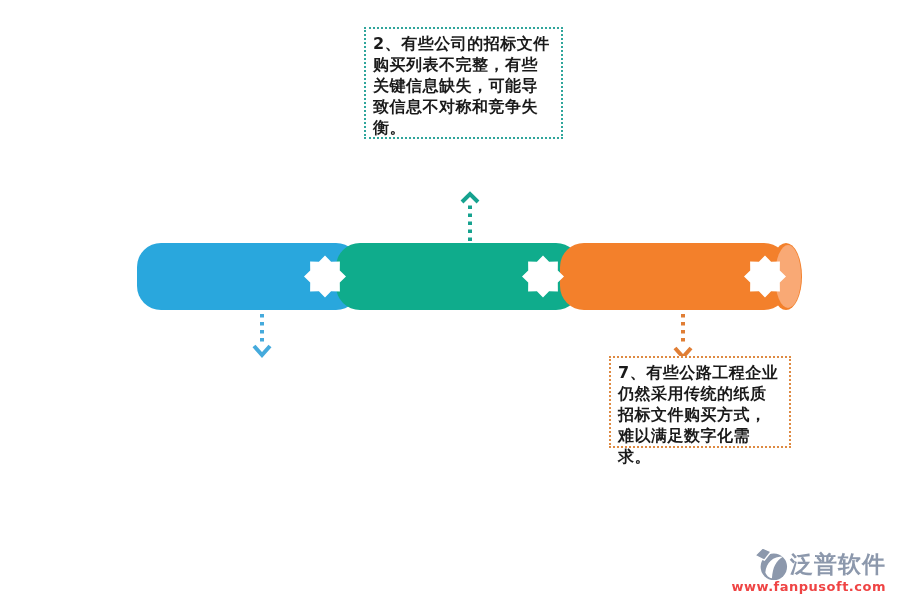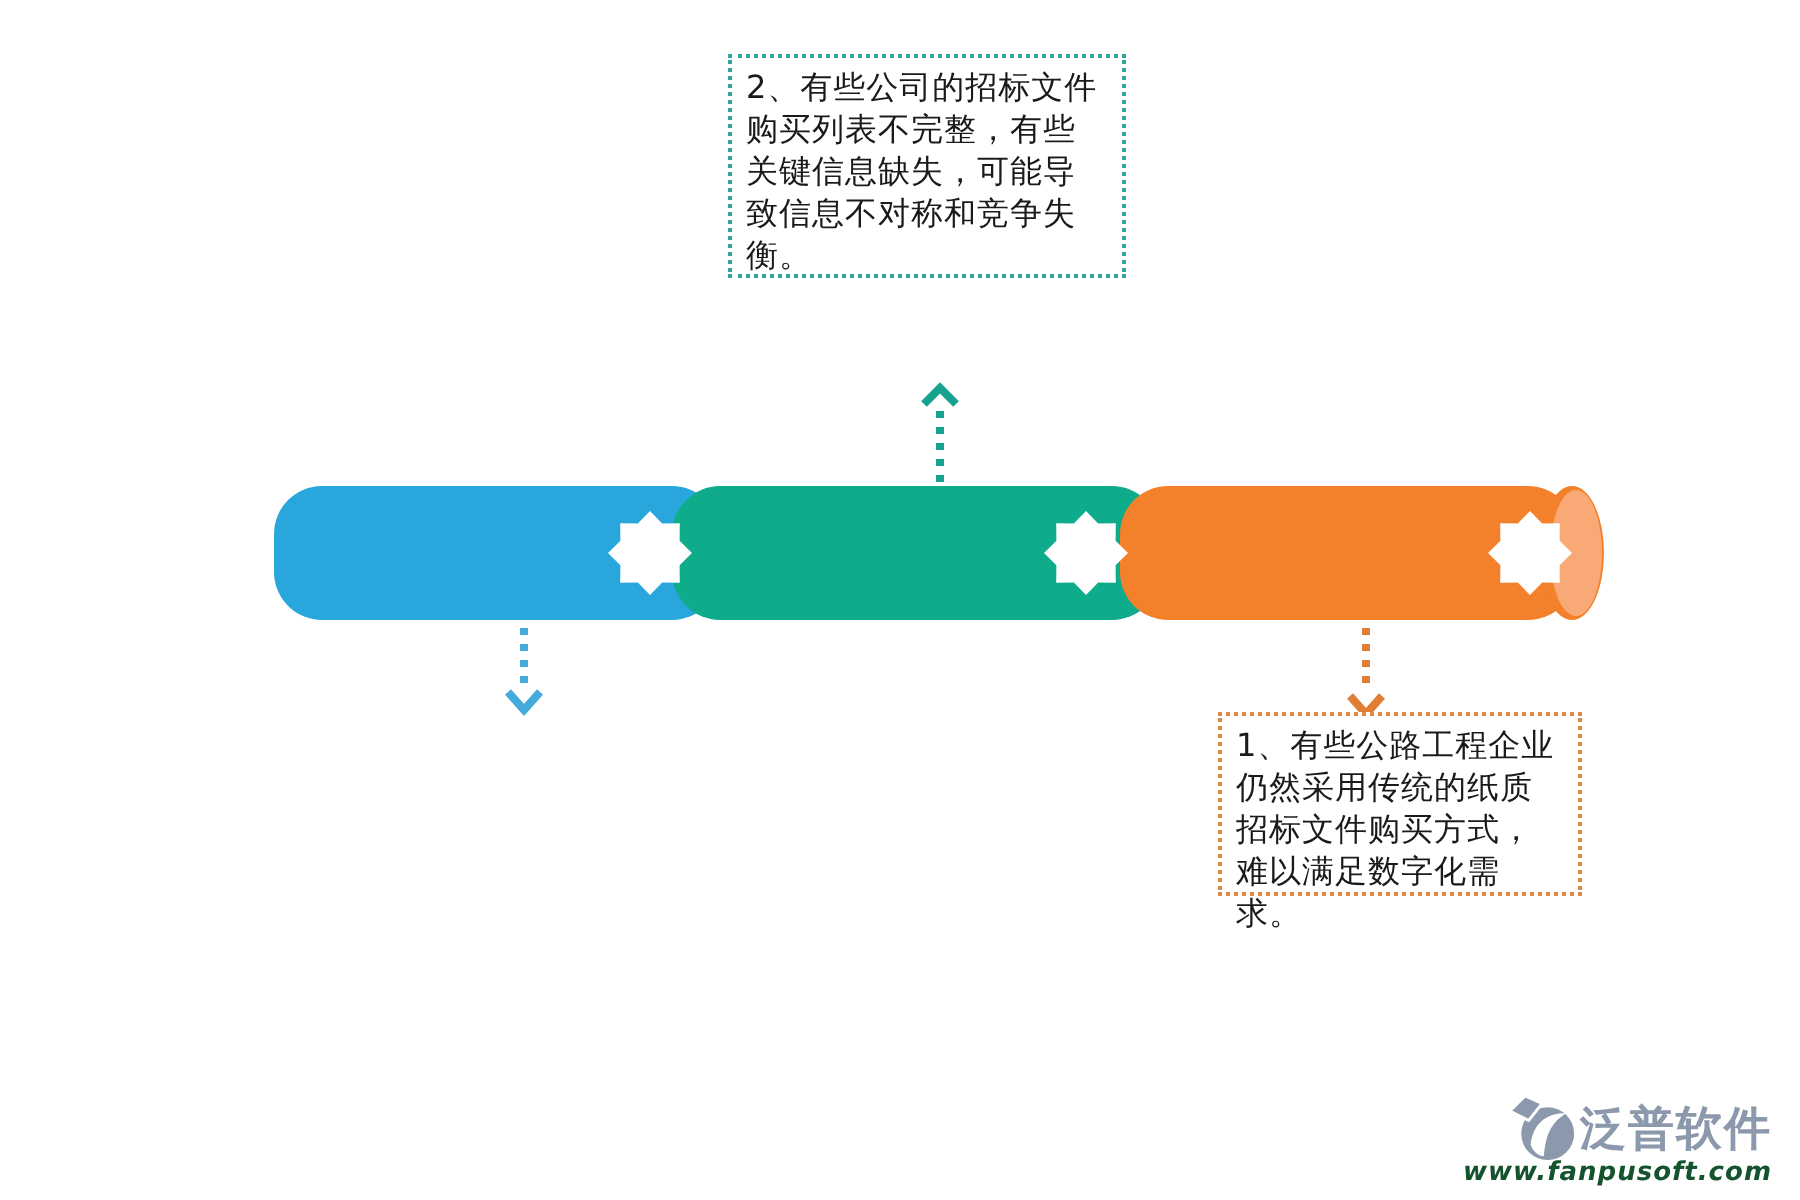--- a/index.html
+++ b/index.html
@@ -3,21 +3,21 @@
 <meta charset="utf-8">
 <style>
   html,body{margin:0;padding:0;background:#fff;}
   .canvas{
     position:relative;width:900px;height:600px;background:#ffffff;
     font-family:"DejaVu Sans","Liberation Sans",sans-serif;overflow:hidden;
   }
   .pipe-svg{position:absolute;left:0;top:0;width:900px;height:600px;pointer-events:none;}
   .callout{
     position:absolute;box-sizing:border-box;border:2px dotted #999;
-    padding:4px 7px;font-size:16px;font-weight:normal;line-height:21px;
+    padding:4px 7px;font-size:16px;font-weight:bold;line-height:21px;
     color:#1a1a1a;letter-spacing:0.5px;background:#ffffff;
   }
   .callout.c1{left:166px;top:356px;width:186px;height:92px;}
   .callout.c2{left:364px;top:27px;width:199px;height:112px;}
   .callout.c3{left:609px;top:356px;width:182px;height:92px;}
   .watermark{
     position:absolute;right:14px;bottom:6px;width:132px;
     display:flex;flex-direction:column;align-items:flex-end;
   }
   .wm-top{display:flex;align-items:center;gap:2px;}
@@ -55,28 +55,28 @@
       <polyline points="675,348 683,357 691,348" stroke="#E07E35"></polyline>
     </g>
   </svg>
 
 
   <div class="callout c2" style="border-color: rgb(47, 165, 155);">
     <span>2、有些公司的招标文件购买列表不完整，有些关键信息缺失，可能导致信息不对称和竞争失衡。</span>
   </div>
 
   <div class="callout c3" style="border-color: rgb(222, 138, 66);">
-    <span>1、有些公路工程企业仍然采用传统的纸质招标文件购买方式，难以满足数字化需求。</span>
+    <span>7、有些公路工程企业仍然采用传统的纸质招标文件购买方式，难以满足数字化需求。</span>
   </div>
 
   <div class="watermark">
     <div class="wm-top">
       <svg width="34" height="34" viewBox="0 0 36 36">
         <circle cx="21" cy="21" r="14" fill="#8C98AC"></circle>
         <path d="M12,27 C13,16 20,10 31,10 C23,15 20,21 19,33 C16,33 13,30 12,27 Z" fill="#ffffff"></path>
         <polygon points="9,1 18,5 11,14 1,9" stroke="#ffffff" stroke-width="1.5" fill="#8C98AC"></polygon>
       </svg>
       <span class="wm-brand" style="color: rgb(140, 152, 172);">泛普软件</span>
     </div>
-    <span class="wm-url" style="color: #14532d; font-style: italic;">www.fanpusoft.com</span>
+    <span class="wm-url" style="color: #ef4444;">www.fanpusoft.com</span>
   </div>
 
 </div>
 
 </body></html>

